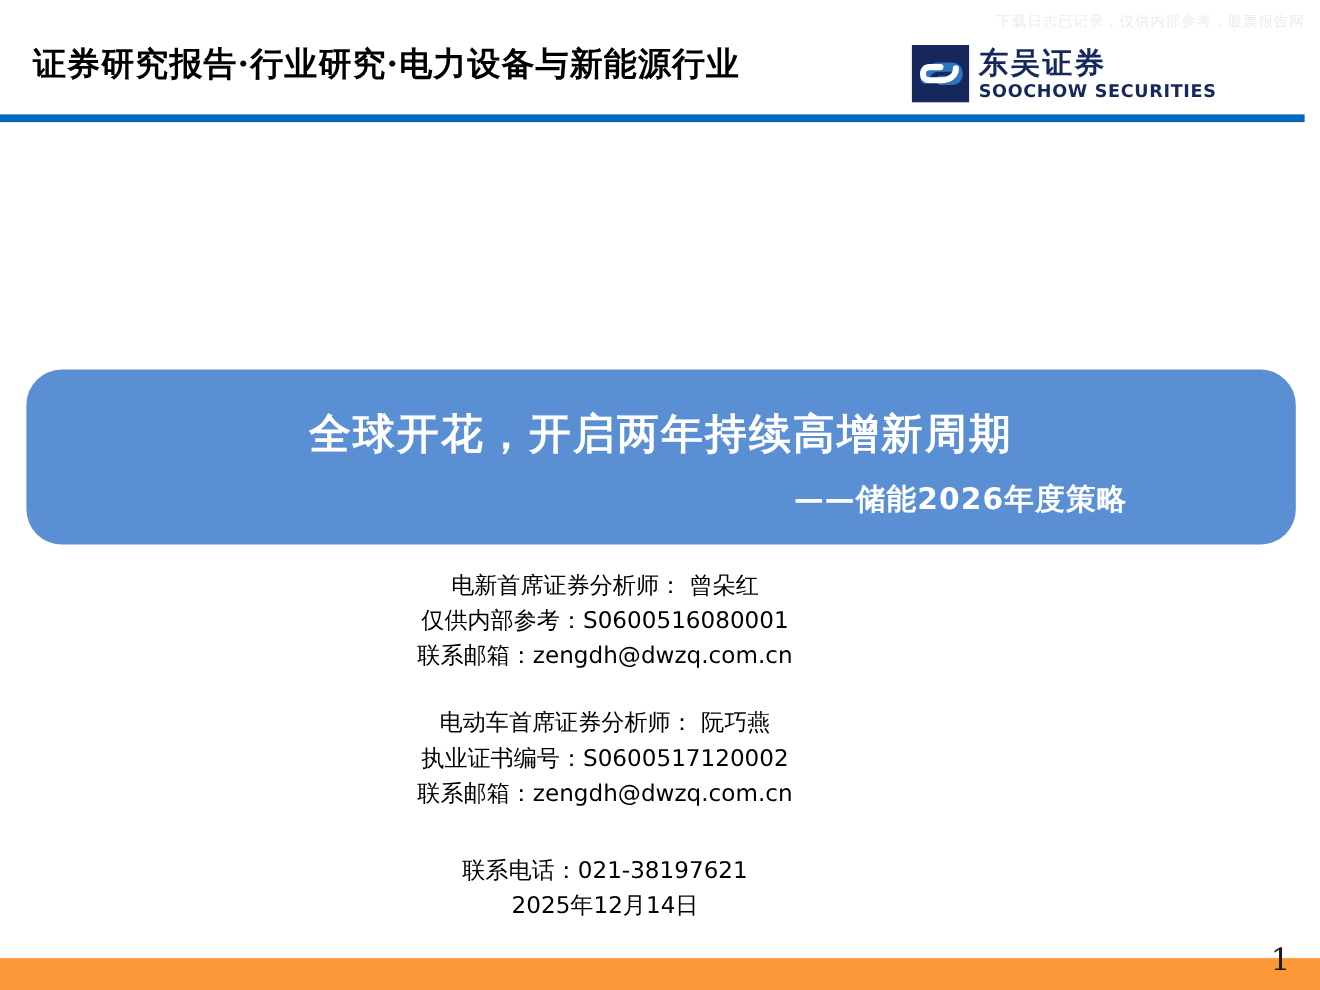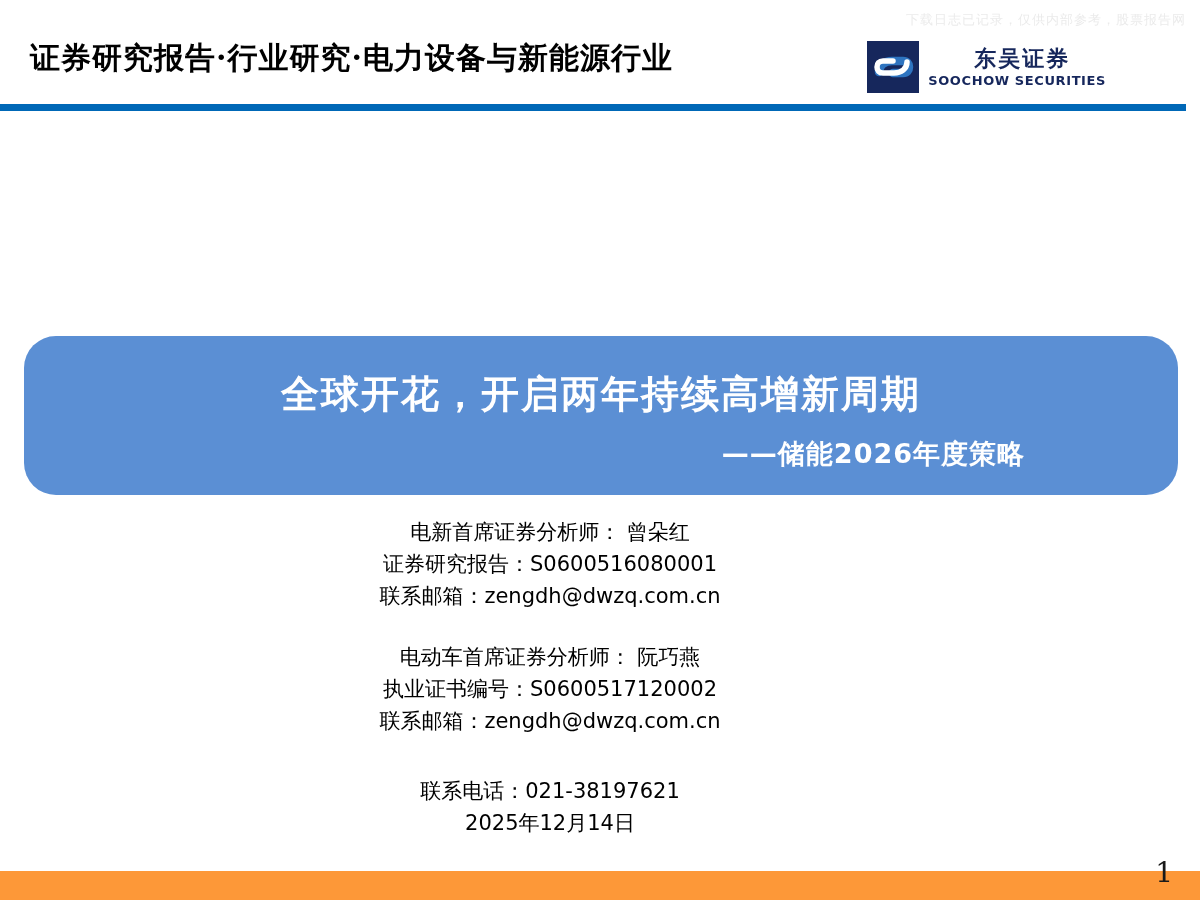--- a/index.html
+++ b/index.html
@@ -77,31 +77,30 @@
   }
   .logo-mark svg { display: block; }
   .logo-text {
     display: flex;
     flex-direction: column;
     justify-content: center;
     line-height: 1;
   }
   .logo-cn {
     font-family: "DejaVu Sans", sans-serif;
-    font-size: 22px;
+    font-size: 27px;
     font-weight: 700;
     color: #16275c;
     letter-spacing: 2px;
     white-space: nowrap;
-    margin-left: 46px;
   }
   .logo-en {
     margin-top: 4px;
     font-family: "DejaVu Sans", sans-serif;
-    font-size: 13px;
+    font-size: 16px;
     font-weight: 700;
     color: #16275c;
     letter-spacing: 0.6px;
     white-space: nowrap;
   }
 
   
   .header-rule {
     position: absolute;
     left: 0;
@@ -217,21 +216,21 @@
 
   <div class="title-box">
     <div class="title-main">全球开花，开启两年持续高增新周期</div>
     <div class="title-sub">——储能2026年度策略</div>
   </div>
 
   <div class="info">
 
     <div class="info-group">
       <div class="info-line">电新首席证券分析师： 曾朵红</div>
-      <div class="info-line">证券研究报告：S0600516080001</div>
+      <div class="info-line">仅供内部参考：S0600516080001</div>
       <div class="info-line">联系邮箱：zengdh@dwzq.com.cn</div>
     </div>
 
     <div class="group-gap"></div>
 
     <div class="info-group">
       <div class="info-line">电动车首席证券分析师： 阮巧燕</div>
       <div class="info-line">执业证书编号：S0600517120002</div>
       <div class="info-line">联系邮箱：zengdh@dwzq.com.cn</div>
     </div>

